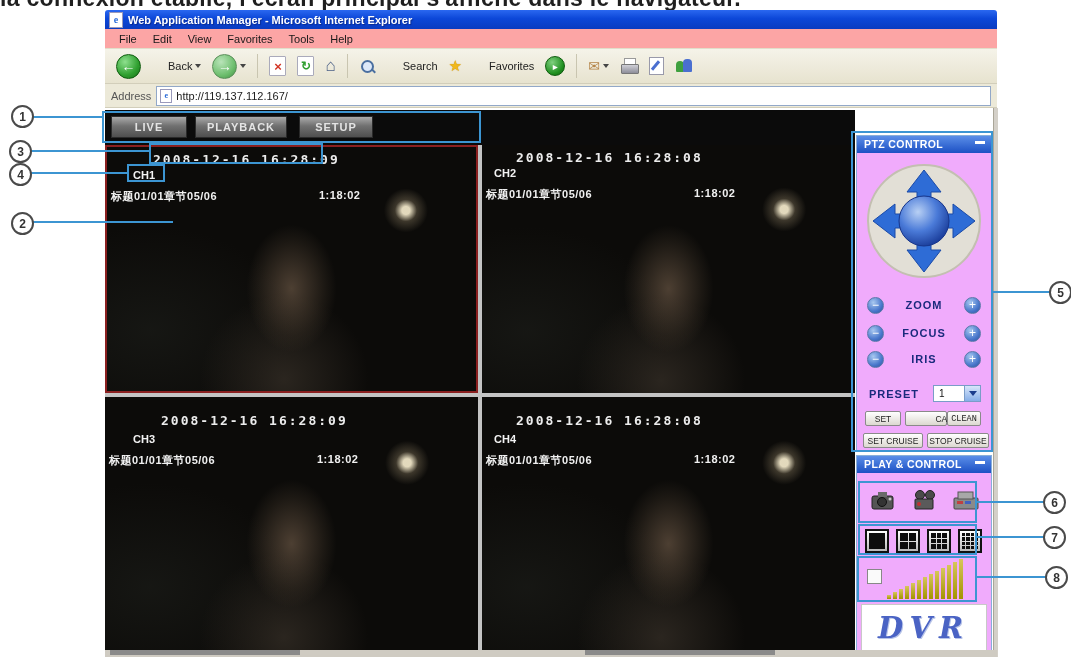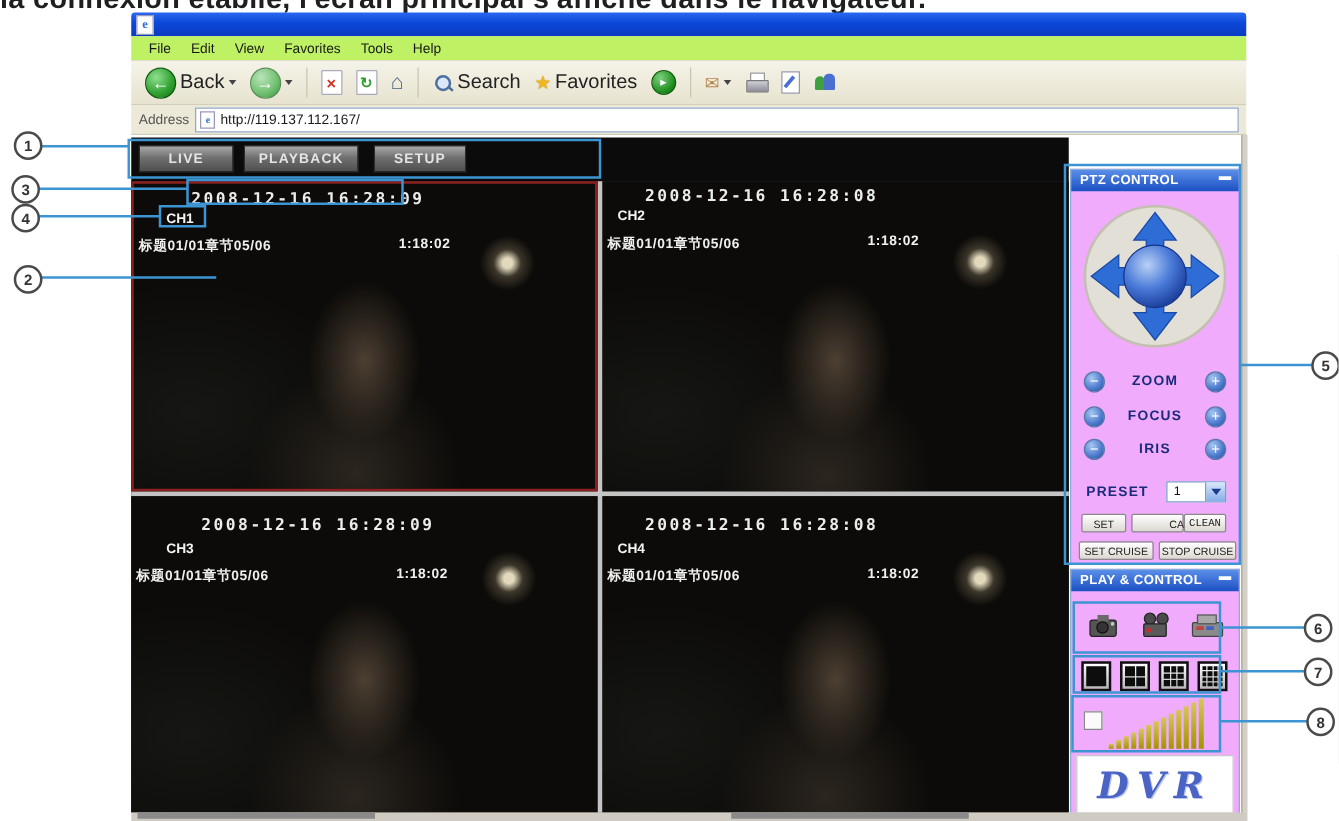--- a/index.html
+++ b/index.html
@@ -10,32 +10,32 @@
   .caption{position:absolute;top:-15px;left:0;font-size:23px;font-weight:bold;color:#1f1f1f;
            white-space:nowrap;letter-spacing:.3px;}
 
   
   .titlebar{position:absolute;left:105px;top:10px;width:892px;height:19px;
             background:linear-gradient(#2a68f0,#0c47d8 45%,#0a3bc0);
             border-radius:3px 3px 0 0;display:flex;align-items:center;gap:5px;padding-left:4px;box-sizing:border-box;}
   .ie-doc{width:12px;height:14px;background:#fff;border:1px solid #99b;font:bold 10px "Liberation Serif",serif;
           color:#2a6cd8;text-align:center;line-height:13px;}
   .title-txt{color:#fff;font-size:11px;font-weight:bold;text-shadow:1px 1px 1px #0a2a90;}
-  .menubar{position:absolute;left:105px;top:29px;width:892px;height:20px;background:#bef264;
+  .menubar{position:absolute;left:105px;top:29px;width:892px;height:20px;background:#fca5a5;
            border-bottom:1px solid #e2deca;display:flex;align-items:center;padding-left:6px;box-sizing:border-box;}
   .menu-item{font-size:11px;color:#181818;padding:2px 8px;cursor:default;}
   .toolbar{position:absolute;left:105px;top:49px;width:892px;height:35px;
            background:linear-gradient(#f5f3e9,#e7e3cf);border-bottom:1px solid #d2ceba;
            display:flex;align-items:center;gap:5px;padding-left:8px;box-sizing:border-box;}
   .tb-btn{display:flex;align-items:center;gap:3px;padding:2px 3px;}
   .nav-circle{width:23px;height:23px;border-radius:50%;display:flex;align-items:center;justify-content:center;
               color:#fff;font-size:14px;font-weight:bold;
               background:radial-gradient(circle at 35% 30%,#8ee08e,#2f9f2f 60%,#176f17);border:1px solid #0e5c0e;}
   .nav-circle.dim{background:radial-gradient(circle at 35% 30%,#b9e4b9,#6fbf6f 60%,#3f8f3f);border-color:#5a8f5a;}
-  .tb-label{font-size:16px;color:#222;}
+  .tb-label{font-size:11px;color:#222;margin-left:24px;}
   .tri-down{width:0;height:0;border-left:3px solid transparent;border-right:3px solid transparent;border-top:4px solid #444;}
   .tb-sep{width:1px;height:24px;background:#c9c5b0;margin:0 3px;}
   .doc-ic{width:15px;height:18px;background:#fff;border:1px solid #aab;border-radius:1px;
           display:flex;align-items:center;justify-content:center;font-size:13px;font-weight:bold;}
   .stop-x{color:#d23424;}
   .refresh-g{color:#2f9f2f;font-size:12px;}
   .home-g{font-size:17px;color:#4a5f86;}
   .lens{position:relative;width:17px;height:17px;}
   .lens::before{content:"";position:absolute;left:2px;top:2px;width:9px;height:9px;border:2px solid #4a6fa0;border-radius:50%;background:#dce8f8;}
   .lens::after{content:"";position:absolute;left:12px;top:12px;width:5px;height:2px;background:#4a6fa0;transform:rotate(45deg);}
@@ -125,20 +125,21 @@
 </style>
 </head>
 <body>
 
 <div class="page">
 
   <div class="caption">la connexion établie, l'écran principal s'affiche dans le navigateur.</div>
 
   <div class="titlebar">
     <span class="ie-doc">e</span>
+    <span class="title-txt">Web Application Manager - Microsoft Internet Explorer</span>
   </div>
 
   <div class="menubar">
     <span class="menu-item">File</span>
     <span class="menu-item">Edit</span>
     <span class="menu-item">View</span>
     <span class="menu-item">Favorites</span>
     <span class="menu-item">Tools</span>
     <span class="menu-item">Help</span>
   </div>

